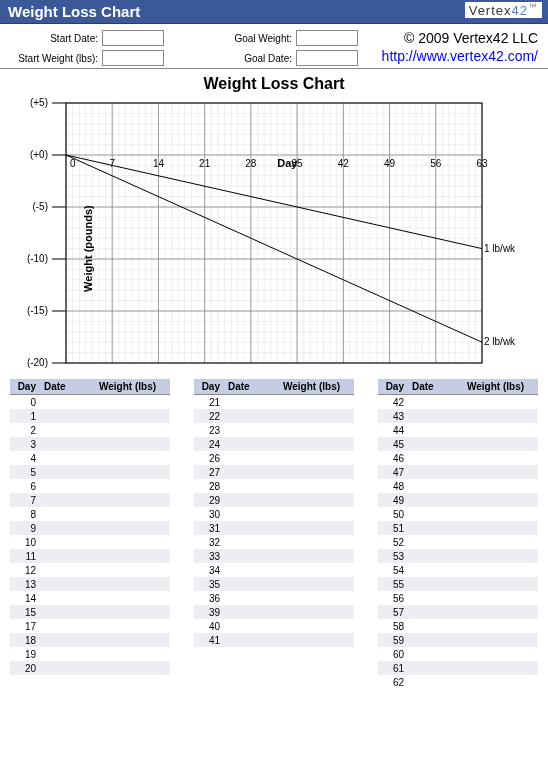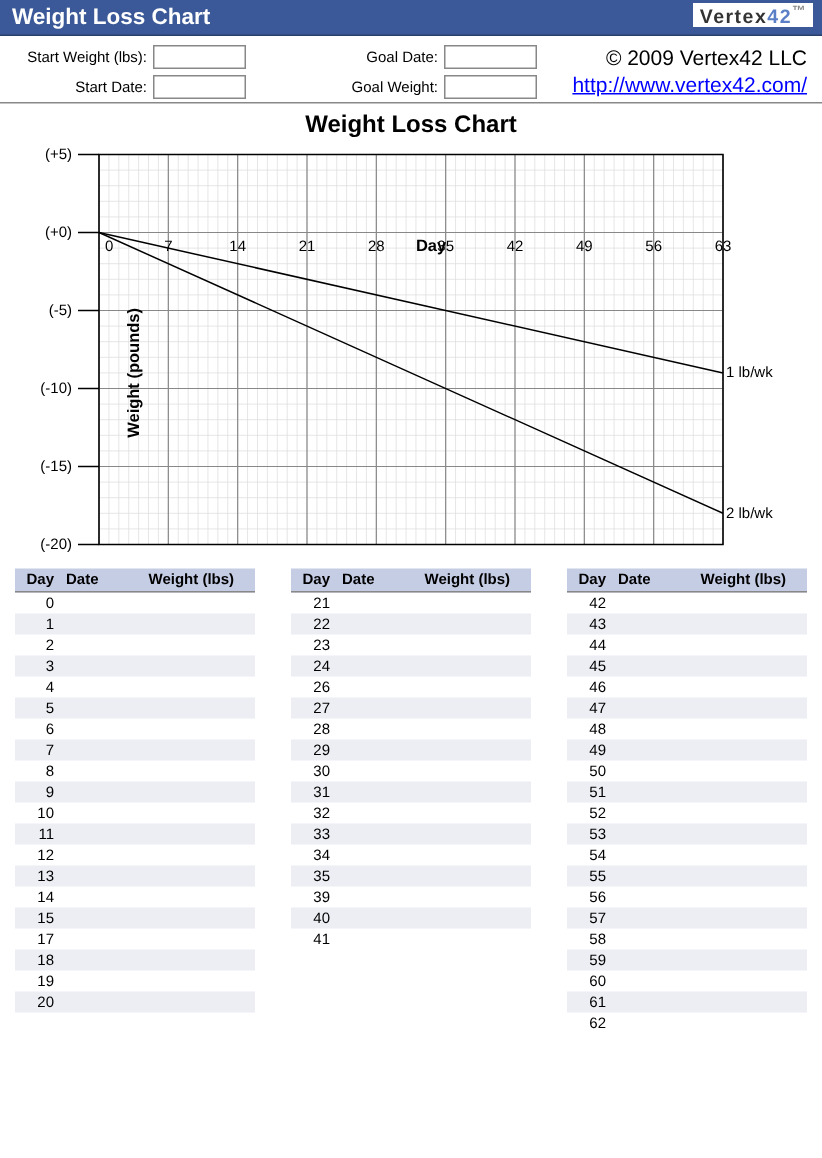--- a/index.html
+++ b/index.html
@@ -24,38 +24,38 @@
   .header {
     display: flex;
     padding: 6px 10px 2px 10px;
     border-bottom: 1px solid #888;
   }
   .logo {
     position: absolute;
     top: 2px;
     right: 6px;
     font-size: 13px;
-    font-weight: bold;
+    font-weight: normal;
     letter-spacing: 1px;
     color: #333;
     background:#fff;
     padding:0 4px;
     text-align:right;
   }
   .logo sup { font-size: 9px; color: #888; }
   .inputs { display: flex; gap: 40px; flex: 1; }
   .inputcol { display: flex; flex-direction: column; gap: 4px; }
   .inputrow { display: flex; align-items: center; gap: 4px; }
   .inputrow label { width: 88px; text-align: right; font-size: 10px; }
   .inputrow input {
     width: 62px; height: 16px; border: 1px solid #888;
     font-size: 10px; padding: 0 2px;
   }
   .meta { display: flex; flex-direction: column; align-items: flex-end; font-size: 14px; gap: 2px; }
-  .meta a { color: #00f; text-decoration: underline; }
+  .meta a { color: #00f; }
   .chart-wrap { padding: 6px 20px 4px 20px; }
   .chart-title { text-align: center; font-weight: bold; font-size: 16px; margin-bottom: 2px; }
   svg { display: block; }
   .tables {
     display: flex;
     gap: 20px;
     padding: 0 10px 10px 10px;
     justify-content: space-between;
   }
   .tbl { width: 160px; font-size: 10px; }
@@ -80,35 +80,35 @@
 </div>
 
 <div class="logo">
   <span>Vertex</span><span style="color:#5b7fc7">42</span><sup>™</sup>
 </div>
 
 <div class="header">
   <div class="inputs">
     <div class="inputcol">
       <div class="inputrow">
+        <label>Start Date:</label>
+        <input value="" style="">
+      </div>
+      <div class="inputrow">
         <label>Start Weight (lbs):</label>
-        <input value="" style="">
-      </div>
-      <div class="inputrow">
-        <label>Start Date:</label>
         <input value="" style="">
       </div>
     </div>
     <div class="inputcol">
       <div class="inputrow">
+        <label>Goal Weight:</label>
+        <input value="" style="">
+      </div>
+      <div class="inputrow">
         <label>Goal Date:</label>
-        <input value="" style="">
-      </div>
-      <div class="inputrow">
-        <label>Goal Weight:</label>
         <input value="" style="">
       </div>
     </div>
   </div>
   <div class="meta">
     <span>© 2009 Vertex42 LLC</span>
     <a>http://www.vertex42.com/</a>
   </div>
 </div>
 
@@ -434,20 +434,25 @@
           <div class="col-day">34</div>
           <div class="col-date"></div>
           <div class="col-weight"></div>
         </div>
         <div class="trow">
           <div class="col-day">35</div>
           <div class="col-date"></div>
           <div class="col-weight"></div>
         </div>
         <div class="trow">
+          <div class="col-day">36</div>
+          <div class="col-date"></div>
+          <div class="col-weight"></div>
+        </div>
+        <div class="trow">
           <div class="col-day">39</div>
           <div class="col-date"></div>
           <div class="col-weight"></div>
         </div>
         <div class="trow">
           <div class="col-day">40</div>
           <div class="col-date"></div>
           <div class="col-weight"></div>
         </div>
         <div class="trow">

